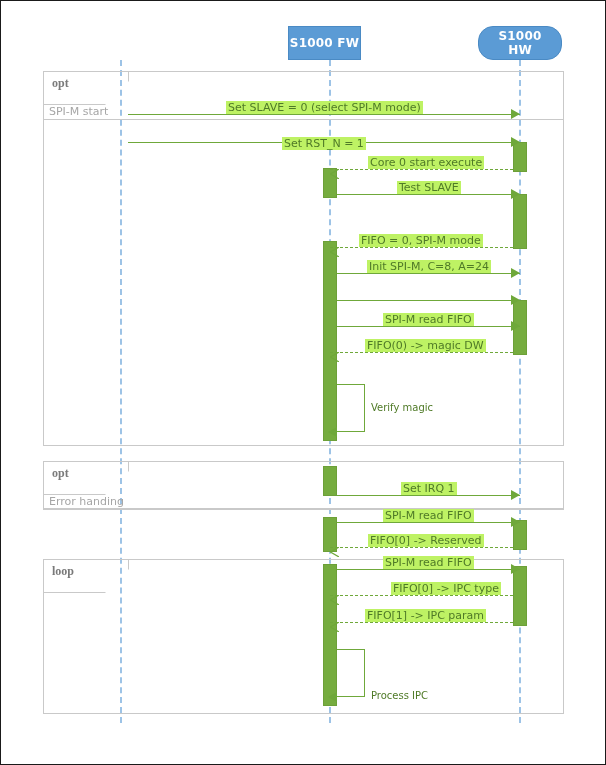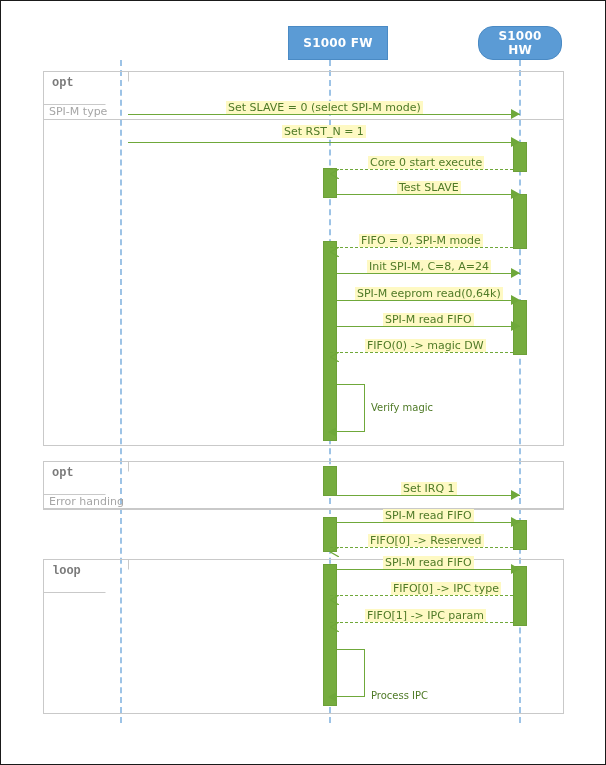--- a/index.html
+++ b/index.html
@@ -63,21 +63,21 @@
   }
   .frag-tab {
     position: absolute;
     box-sizing: border-box;
     border-right: 1px solid #c9c9c9;
     border-bottom: 1px solid #c9c9c9;
     background: transparent;
   }
   .frag-label {
     position: absolute;
-    font-family: Liberation Mono, monospace;
+    font-family: Liberation Serif, serif;
     font-weight: bold;
     font-size: 12px;
     color: #7a7a7a;
     white-space: nowrap;
   }
   .frag-guard {
     position: absolute;
     font-size: 11px;
     color: #a6a6a6;
     white-space: nowrap;
@@ -93,21 +93,21 @@
     height: 0;
     border-top: 1px solid #6fa83a;
   }
   .msg-line.ret {
     border-top: 1px dashed #6fa83a;
   }
   .msg-label {
     position: absolute;
     font-size: 11px;
     color: #4f7a27;
-    background: #fef9c3;
+    background: #bef264;
     white-space: nowrap;
     padding: 0 2px;
     line-height: 13px;
   }
   .self-label {
     position: absolute;
     font-size: 10px;
     color: #4f7a27;
     white-space: nowrap;
     line-height: 13px;
@@ -136,21 +136,21 @@
 <body>
 
 <div id="page">
   <div id="canvas">
       <div class="lifeline" style="left: 119px; top: 59px; height: 663px;"></div>
       <div class="lifeline" style="left: 328px; top: 59px; height: 663px;"></div>
       <div class="lifeline" style="left: 518px; top: 59px; height: 663px;"></div>
       <div class="fragment" style="left: 42px; top: 70px; width: 521px; height: 375px;"></div>
       <div class="frag-tab" style="clip-path: polygon(0px 0px, 100% 0px, 100% 10px, 62px 100%, 0px 100%); left: 42px; top: 70px; width: 86px; height: 34px;"></div>
       <div class="frag-label" style="left: 51px; top: 75px;">opt</div>
-      <div class="frag-guard" style="left: 48px; top: 104px;">SPI-M type</div>
+      <div class="frag-guard" style="left: 48px; top: 104px;">SPI-M start</div>
       <div class="frag-divider" style="left: 42px; top: 118px; width: 521px; height: 0px;"></div>
       <div class="fragment" style="left: 42px; top: 460px; width: 521px; height: 48px;"></div>
       <div class="frag-tab" style="clip-path: polygon(0px 0px, 100% 0px, 100% 10px, 62px 100%, 0px 100%); left: 42px; top: 460px; width: 86px; height: 34px;"></div>
       <div class="frag-label" style="left: 51px; top: 465px;">opt</div>
       <div class="frag-guard" style="left: 48px; top: 494px;">Error handing</div>
       <div class="frag-divider" style="left: 42px; top: 508px; width: 521px; height: 0px;"></div>
       <div class="fragment" style="left: 42px; top: 558px; width: 521px; height: 155px;"></div>
       <div class="frag-tab" style="clip-path: polygon(0px 0px, 100% 0px, 100% 10px, 62px 100%, 0px 100%); left: 42px; top: 558px; width: 86px; height: 34px;"></div>
       <div class="frag-label" style="left: 51px; top: 563px;">loop</div>
       <div class="activation" style="left: 512px; top: 141px; width: 14px; height: 30px;"></div>
@@ -161,40 +161,39 @@
       <div class="activation" style="left: 322px; top: 465px; width: 14px; height: 30px;"></div>
       <div class="activation" style="left: 322px; top: 516px; width: 14px; height: 35px;"></div>
       <div class="activation" style="left: 512px; top: 519px; width: 14px; height: 30px;"></div>
       <div class="activation" style="left: 322px; top: 563px; width: 14px; height: 142px;"></div>
       <div class="activation" style="left: 512px; top: 565px; width: 14px; height: 60px;"></div>
       <div class="msg-line" style="left: 127px; top: 113px; width: 392px; height: 0px;"></div>
       <div class="arrow-solid right" style="left: 510px; top: 108px;"></div>
       <div class="msg-label" style="left: 225px; top: 100px;">Set SLAVE = 0 (select SPI-M mode)</div>
       <div class="msg-line" style="left: 127px; top: 141px; width: 392px; height: 0px;"></div>
       <div class="arrow-solid right" style="left: 510px; top: 136px;"></div>
-      <div class="msg-label" style="left: 281px; top: 124px;">Set RST_N = 1</div>
+      <div class="msg-label" style="left: 281px; top: 136px;">Set RST_N = 1</div>
       <div class="msg-line ret" style="left: 329px; top: 168px; width: 183px; height: 0px;"></div>
       <div class="arrow-open" style="left: 329px; top: 163px;"><svg width="9" height="10" viewBox="0 0 9 10">
           <path d="M9 0 L0.5 5 L9 10" fill="none" stroke="#6fa83a" stroke-width="1.2"></path>
         </svg></div>
       <div class="msg-label" style="left: 367px; top: 155px;">Core 0 start execute</div>
       <div class="msg-line" style="left: 336px; top: 193px; width: 183px; height: 0px;"></div>
       <div class="arrow-solid right" style="left: 510px; top: 188px;"></div>
       <div class="msg-label" style="left: 396px; top: 180px;">Test SLAVE</div>
       <div class="msg-line ret" style="left: 329px; top: 246px; width: 183px; height: 0px;"></div>
       <div class="arrow-open" style="left: 329px; top: 241px;"><svg width="9" height="10" viewBox="0 0 9 10">
           <path d="M9 0 L0.5 5 L9 10" fill="none" stroke="#6fa83a" stroke-width="1.2"></path>
         </svg></div>
       <div class="msg-label" style="left: 358px; top: 233px;">FIFO = 0, SPI-M mode</div>
       <div class="msg-line" style="left: 336px; top: 272px; width: 183px; height: 0px;"></div>
       <div class="arrow-solid right" style="left: 510px; top: 267px;"></div>
       <div class="msg-label" style="left: 366px; top: 259px;">Init SPI-M, C=8, A=24</div>
       <div class="msg-line" style="left: 336px; top: 299px; width: 183px; height: 0px;"></div>
       <div class="arrow-solid right" style="left: 510px; top: 294px;"></div>
-      <div class="msg-label" style="left: 354px; top: 286px;">SPI-M eeprom read(0,64k)</div>
       <div class="msg-line" style="left: 336px; top: 325px; width: 183px; height: 0px;"></div>
       <div class="arrow-solid right" style="left: 510px; top: 320px;"></div>
       <div class="msg-label" style="left: 382px; top: 312px;">SPI-M read FIFO</div>
       <div class="msg-line ret" style="left: 329px; top: 351px; width: 183px; height: 0px;"></div>
       <div class="arrow-open" style="left: 329px; top: 346px;"><svg width="9" height="10" viewBox="0 0 9 10">
           <path d="M9 0 L0.5 5 L9 10" fill="none" stroke="#6fa83a" stroke-width="1.2"></path>
         </svg></div>
       <div class="msg-label" style="left: 364px; top: 338px;">FIFO(0) -&gt; magic DW</div>
       <div class="self-box" style="left: 336px; top: 383px; width: 28px; height: 48px;"></div>
       <div class="arrow-solid left" style="left: 327px; top: 426px;"></div>
@@ -219,18 +218,18 @@
         </svg></div>
       <div class="msg-label" style="left: 370px; top: 581px; margin-left: 20px;">FIFO[0] -&gt; IPC type</div>
       <div class="msg-line ret" style="left: 329px; top: 621px; width: 183px; height: 0px;"></div>
       <div class="arrow-open" style="left: 329px; top: 616px;"><svg width="9" height="10" viewBox="0 0 9 10">
           <path d="M9 0 L0.5 5 L9 10" fill="none" stroke="#6fa83a" stroke-width="1.2"></path>
         </svg></div>
       <div class="msg-label" style="left: 364px; top: 608px;">FIFO[1] -&gt; IPC param</div>
       <div class="self-box" style="left: 336px; top: 648px; width: 28px; height: 48px;"></div>
       <div class="arrow-solid left" style="left: 327px; top: 691px;"></div>
       <div class="self-label" style="left: 370px; top: 665px; margin-top: 23px;">Process IPC</div>
-      <div class="participant" style="left: 287px; top: 25px; width: 100px; height: 34px;">S1000 FW</div>
+      <div class="participant" style="left: 287px; top: 25px; width: 73px; height: 34px;">S1000 FW</div>
       <div class="participant" style="left: 477px; top: 25px; width: 84px; height: 34px; border-radius: 15px;">
         <div><span>S1000</span><br><span>HW</span></div>
       </div>
     </div>
 </div>
 
 </body></html>

